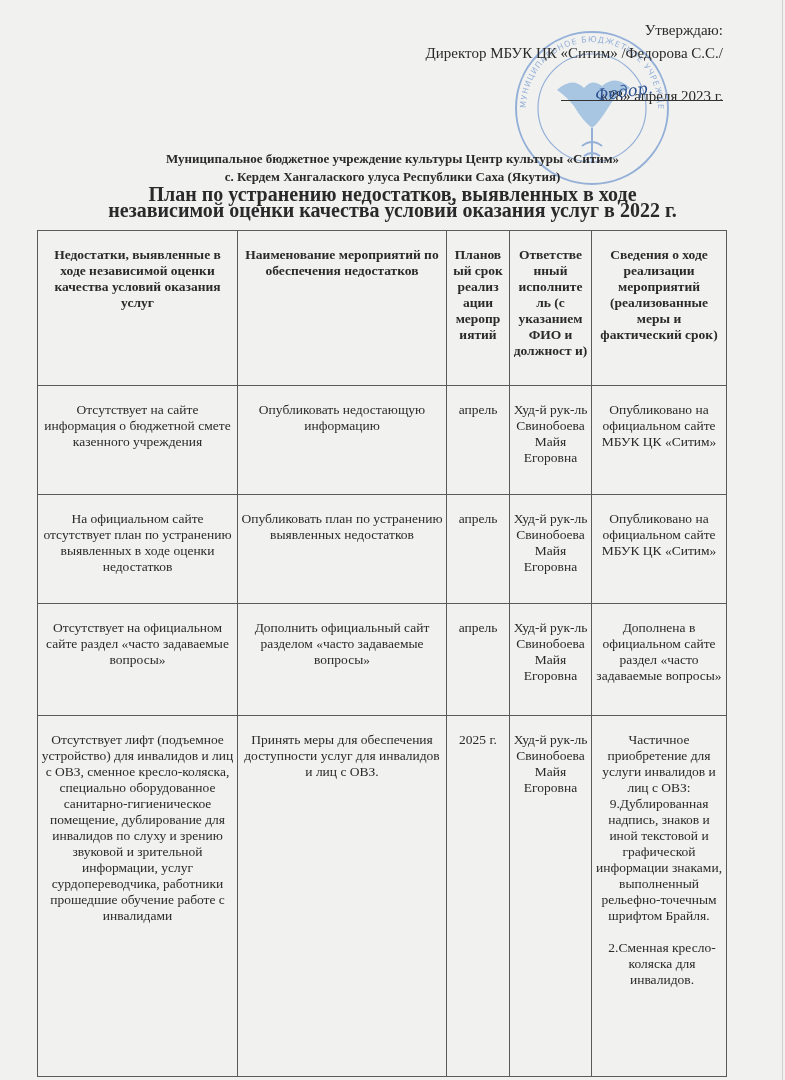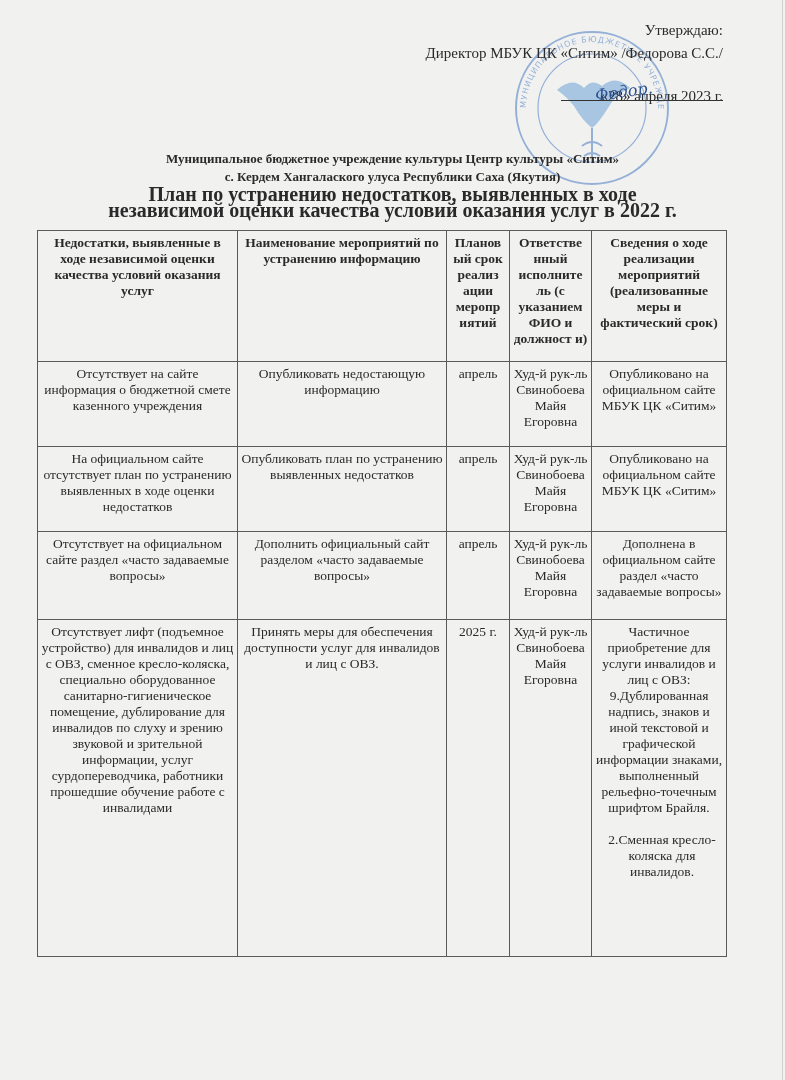--- a/index.html
+++ b/index.html
@@ -20,21 +20,21 @@
     .heading .h1 { font-size: 13px; line-height: 18px; }
     .heading .h2 { font-size: 20px; line-height: 16px; }
     table.plan {
       position: absolute; left: 37px; top: 230px;
       border-collapse: collapse; table-layout: fixed;
       width: 689px;
       font-size: 13.5px; line-height: 16px;
     }
     table.plan td, table.plan th {
       border: 1px solid #5a5a5a; vertical-align: top; text-align: center;
-      padding: 4px 3px; word-wrap: break-word;
+      padding: 16px 3px; word-wrap: break-word;
     }
     table.plan th { font-weight: bold; height: 122px; }
     tr.r1 td { height: 76px; }
     tr.r2 td { height: 76px; text-align: center; }
     tr.r3 td { height: 79px; }
     tr.r4 td { height: 328px; }
     .wrap-narrow { display: block; }
     .result-left { text-align: center; display: block; margin-top: 16px; padding-left: 6px; }
   </style>
 </head>
@@ -71,21 +71,21 @@
   <colgroup>
     <col style="width:200px">
       <col style="width:209px">
       <col style="width:63px">
       <col style="width:82px">
       <col style="width:135px">
   </colgroup>
   <tbody>
       <tr>
     <th>Недостатки, выявленные в ходе независимой оценки качества условий оказания услуг</th>
-    <th>Наименование мероприятий по устранению информацию</th>
+    <th>Наименование мероприятий по обеспечения недостатков</th>
     <th>Планов ый срок реализ ации меропр иятий</th>
     <th>Ответстве нный исполните ль (с указанием ФИО и должност и)</th>
     <th>Сведения о ходе реализации мероприятий (реализованные меры и фактический срок)</th>
   </tr>
   <tr class="r1">
     <td>Отсутствует на сайте информация о бюджетной смете казенного учреждения</td>
     <td>Опубликовать недостающую информацию</td>
     <td>апрель</td>
     <td>Худ-й рук-ль Свинобоева Майя Егоровна</td>
     <td>Опубликовано на официальном сайте МБУК ЦК «Ситим»</td>

